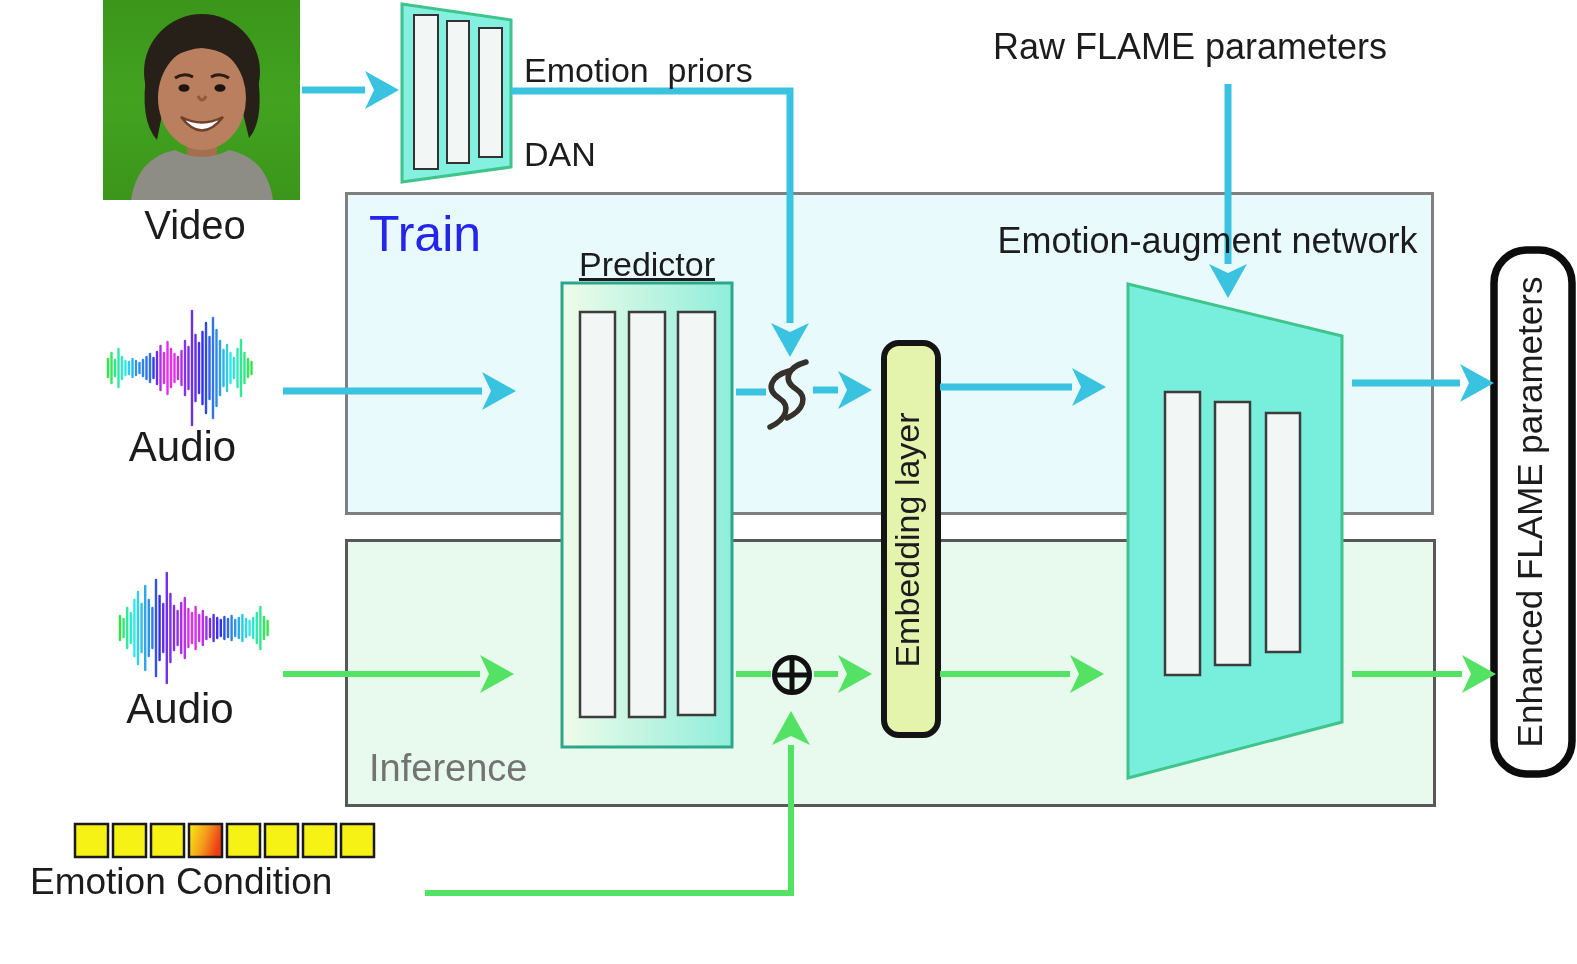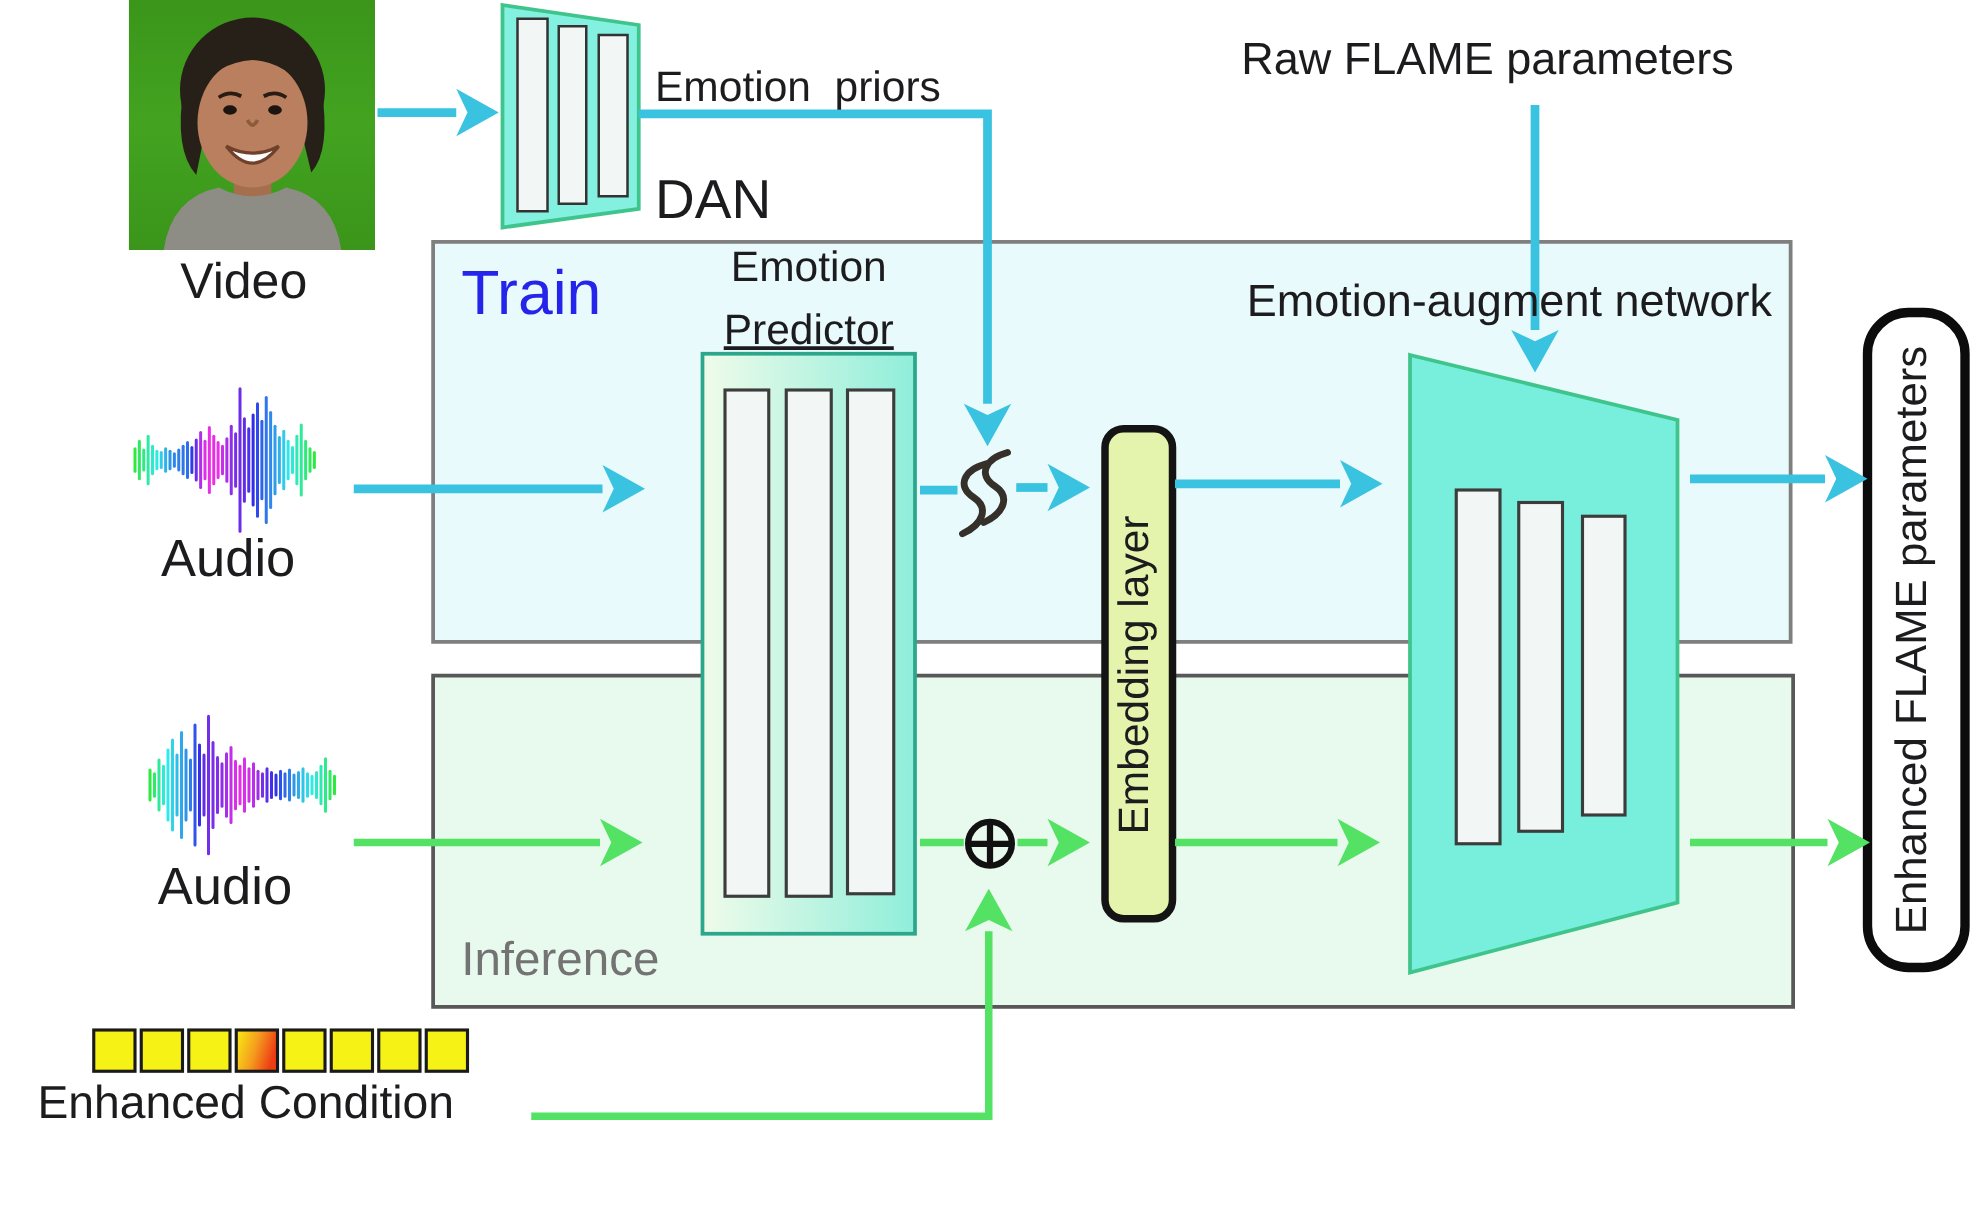--- a/index.html
+++ b/index.html
@@ -7,21 +7,21 @@
           font-family:"Liberation Sans", sans-serif;color:#1c1c1e;}
   .region{position:absolute;box-sizing:border-box;z-index:1;}
   #train-region{left:345px;top:192px;width:1089px;height:323px;background:#e8fafc;border:3px solid #7f7f7f;}
   #inference-region{left:345px;top:539px;width:1091px;height:268px;background:#e8f9ed;border:3px solid #585858;}
   #diagram-svg{position:absolute;left:0;top:0;z-index:3;}
   .lbl{position:absolute;z-index:5;line-height:1.08;white-space:nowrap;}
   .center{text-align:center;}
   .ws-pre{white-space:pre;}
   #lbl-raw-flame{left:990px;top:28px;width:400px;font-size:36px;}
   #lbl-emotion-priors{left:524px;top:52px;font-size:34px;}
-  #lbl-dan{left:524px;top:136px;font-size:44px;}
+  #lbl-dan{left:524px;top:136px;font-size:34px;}
   #lbl-video{left:95px;top:204px;width:200px;font-size:40px;}
   #lbl-audio-train{left:105px;top:424px;width:155px;font-size:42px;}
   #lbl-audio-inference{left:95px;top:686px;width:170px;font-size:42px;}
   #lbl-train{left:369px;top:207px;font-size:50px;color:#2424ea;}
   #lbl-inference{left:369px;top:748px;font-size:38px;color:#737373;}
   #lbl-emotion-predictor-1{left:557px;top:196px;width:180px;font-size:34px;}
   #lbl-emotion-predictor-2{left:557px;top:246px;width:180px;font-size:34px;text-decoration:underline;}
   #lbl-emotion-augment{left:985px;top:222px;width:445px;font-size:36px;}
   #lbl-embedding{left:701px;top:518px;width:420px;height:44px;font-size:34px;
                  transform:rotate(-90deg);}
@@ -247,19 +247,18 @@
   </svg>
 
   <div class="lbl center" id="lbl-raw-flame">Raw FLAME parameters</div>
   <div class="lbl ws-pre" id="lbl-emotion-priors">Emotion  priors</div>
   <div class="lbl" id="lbl-dan">DAN</div>
   <div class="lbl center" id="lbl-video">Video</div>
   <div class="lbl center" id="lbl-audio-train">Audio</div>
   <div class="lbl center" id="lbl-audio-inference">Audio</div>
   <div class="lbl" id="lbl-train">Train</div>
   <div class="lbl" id="lbl-inference">Inference</div>
-  <div class="lbl center" id="lbl-emotion-predictor-1">Emotion</div>
   <div class="lbl center" id="lbl-emotion-predictor-2">Predictor</div>
   <div class="lbl center" id="lbl-emotion-augment">Emotion-augment network</div>
   <div class="lbl center" id="lbl-embedding">Embedding layer</div>
   <div class="lbl center" id="lbl-enhanced">Enhanced FLAME parameters</div>
-  <div class="lbl" id="lbl-cond-1">Enhanced Condition</div>
+  <div class="lbl" id="lbl-cond-1">Emotion Condition</div>
 </div>
 
 </body></html>

